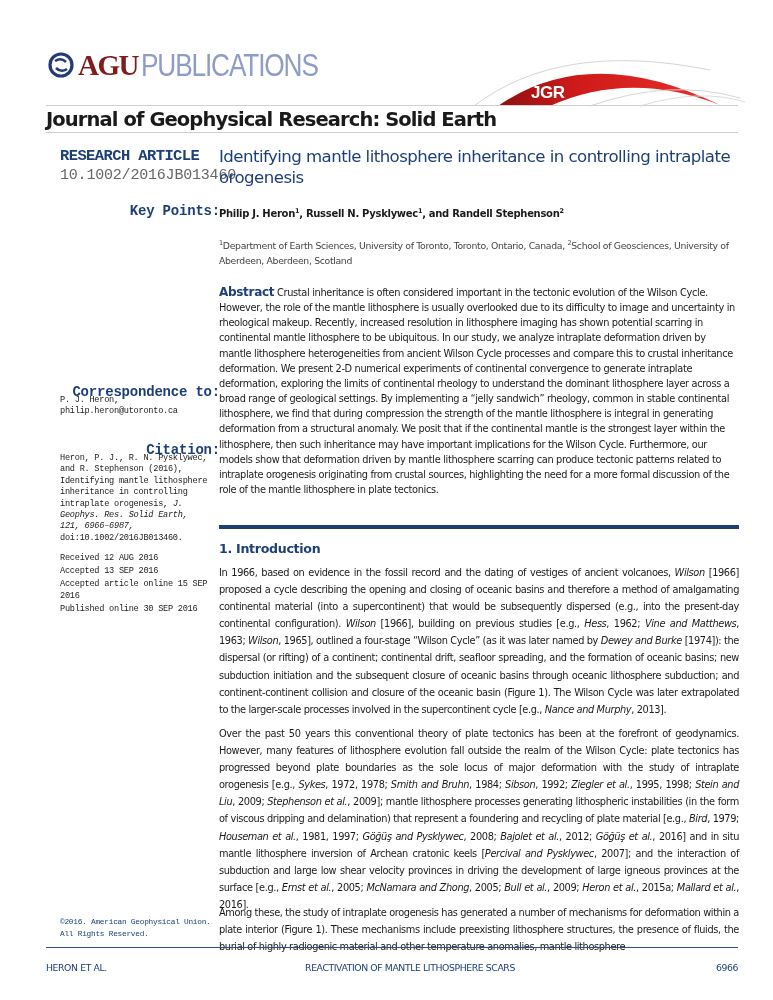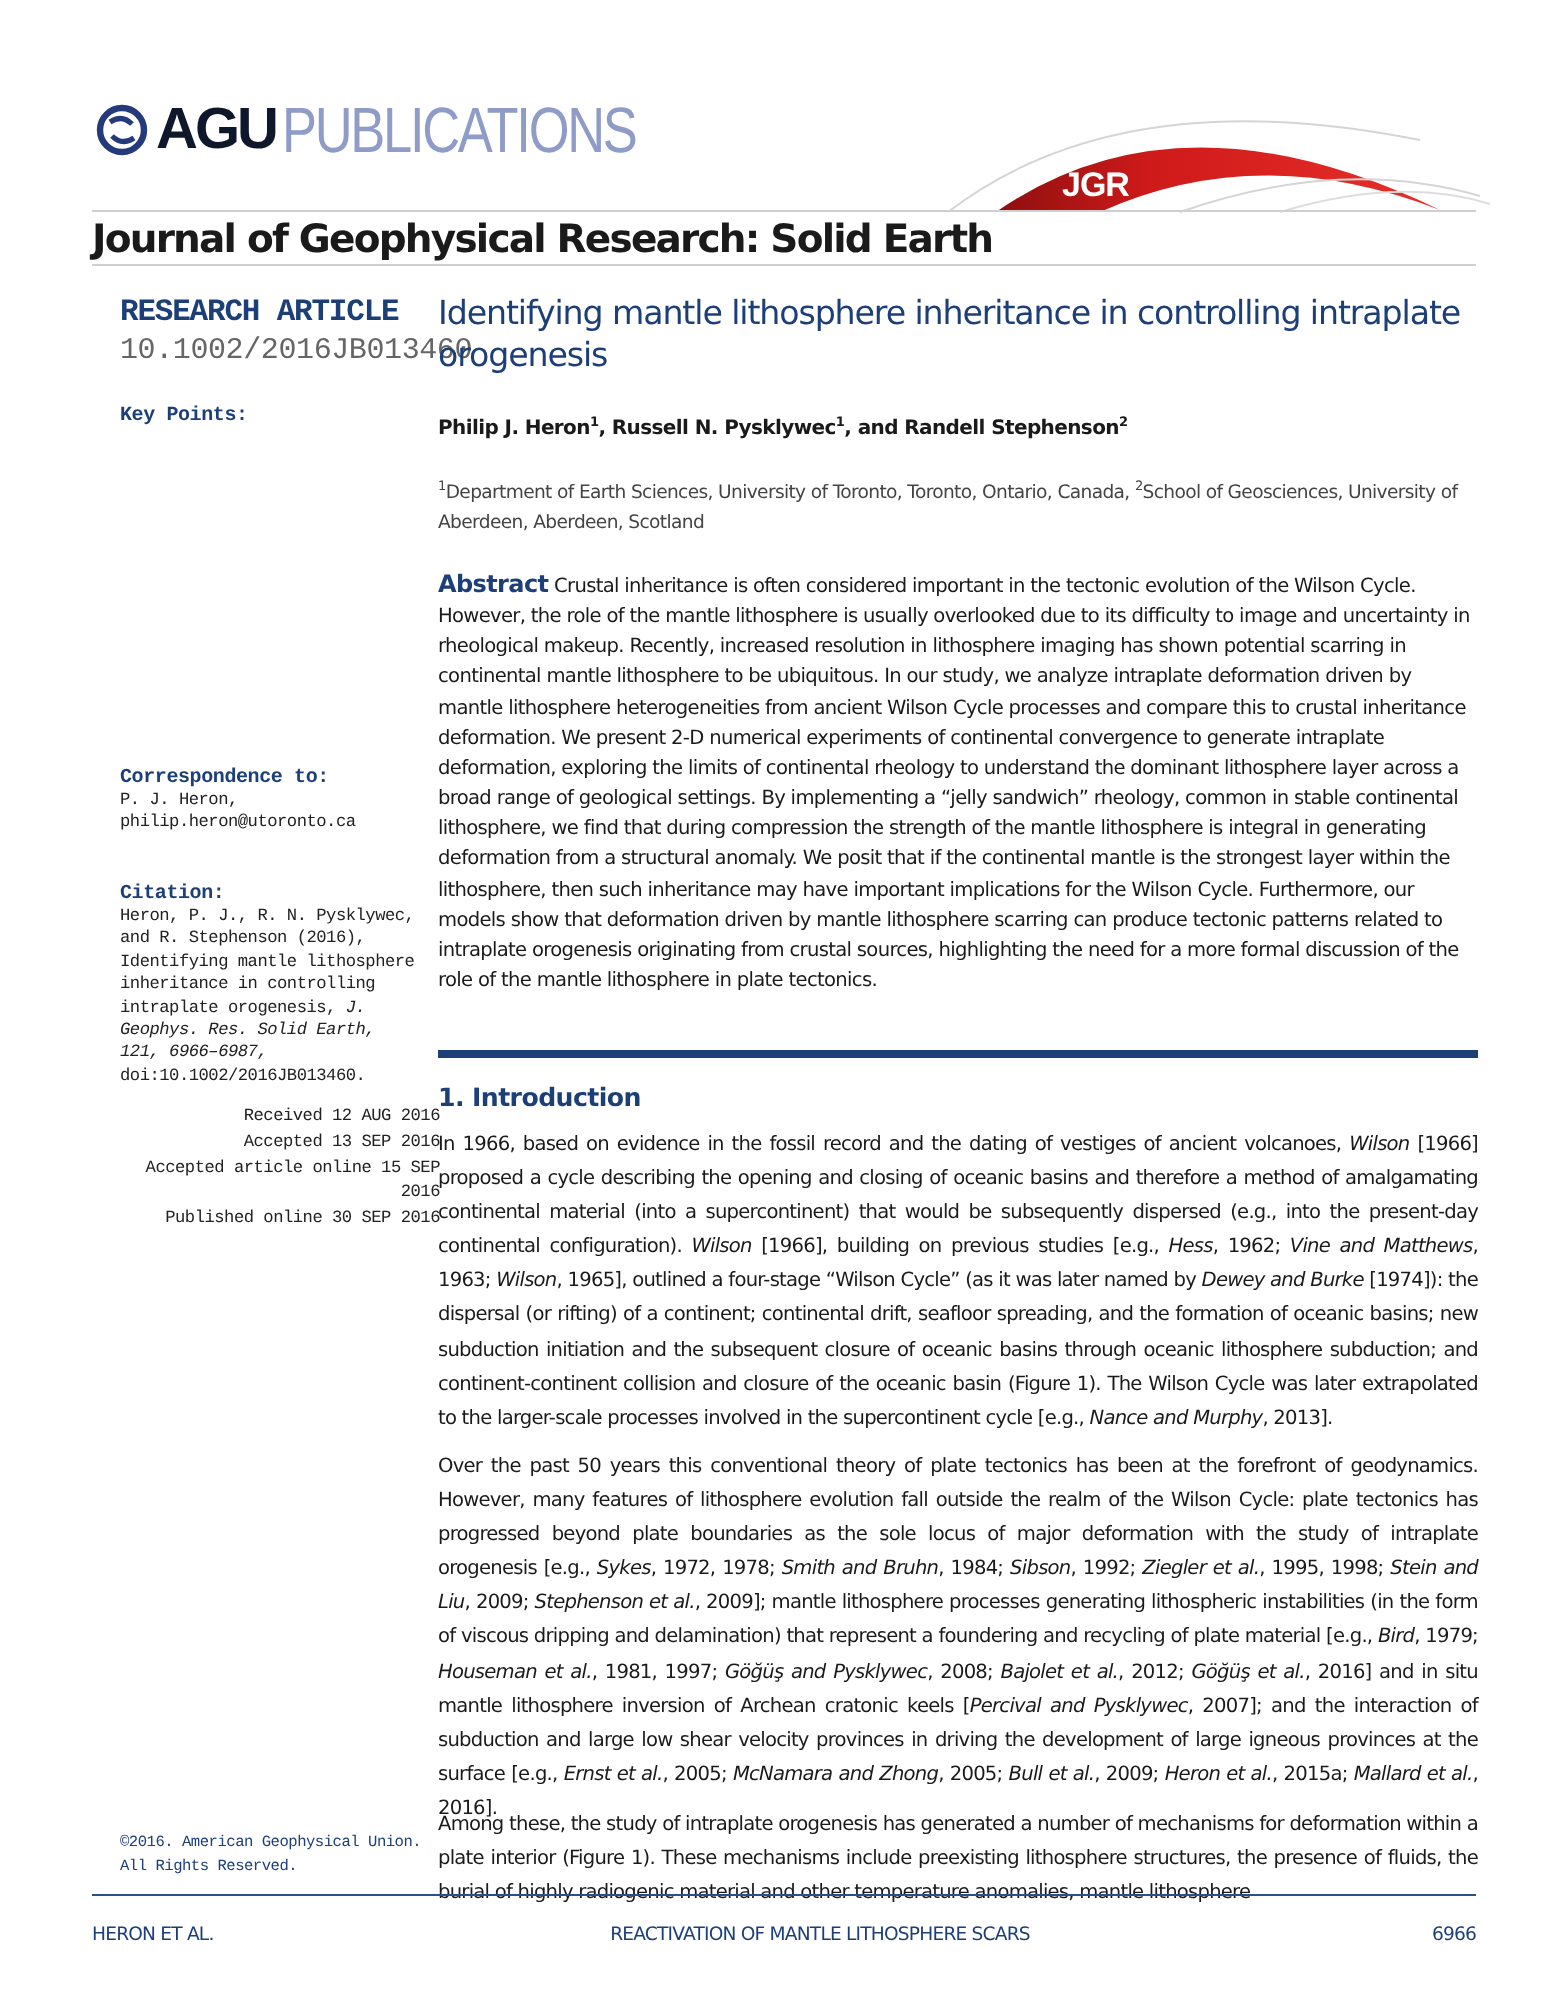--- a/index.html
+++ b/index.html
@@ -3,46 +3,46 @@
 <meta charset="utf-8">
 <style>
   html, body { margin: 0; padding: 0; background: #ffffff; }
   body { width: 773px; height: 1000px; position: relative; overflow: hidden;
          font-family: "Liberation Sans", sans-serif; color: #1a1a1a; }
   .abs { position: absolute; }
 
   
   .logo { left: 46px; top: 46px; height: 34px; display: flex; align-items: flex-end; }
   .logo-mark { width: 30px; height: 30px; margin-right: 2px; }
-  .logo-agu { font-family: Liberation Sans, sans-serif; font-weight: bold; font-size: 29px; color: #0f172a;
+  .logo-agu { font-family: Liberation Serif, serif; font-weight: bold; font-size: 29px; color: #7f1d1d;
               letter-spacing: -1.5px; line-height: 30px; }
   .logo-pub { font-family: "Liberation Sans Narrow","Liberation Sans", sans-serif; font-size: 32px; color: #8f9cc8;
               line-height: 30px; margin-left: 3px; letter-spacing: -1.4px; transform: scaleX(0.82); transform-origin: left bottom; }
   .jgr-arc { left: 470px; top: 60px; width: 280px; height: 48px; }
   .rule-top { left: 46px; top: 105px; width: 692px; height: 1px; background: #cfcfcf; }
   .journal-title { left: 46px; top: 107px; font-family: "DejaVu Sans", sans-serif; font-weight: bold;
                    font-size: 19.5px; color: #1a1a1a; letter-spacing: -0.9px; line-height: 26px; }
   .rule-mid { left: 46px; top: 132px; width: 692px; height: 1px; background: #cfcfcf; }
 
   
   .side { left: 60px; width: 160px; font-family: Liberation Mono, monospace; }
   .article-type { top: 147px; font-weight: bold; font-size: 15.5px; color: #1d3f78; letter-spacing: -0.6px; white-space: nowrap; }
   .doi { top: 167px; font-size: 15px; color: #666; letter-spacing: -0.2px; text-align: right; }
-  .side-h { font-weight: bold; font-size: 10px; color: #1d3f78; letter-spacing: -0.2px; }
+  .side-h { font-weight: bold; font-size: 14px; color: #1d3f78; letter-spacing: -0.2px; text-align: right; }
   .side-t { font-size: 8.6px; color: #222; line-height: 11.4px; letter-spacing: -0.25px; }
   .kp-list { list-style: none; margin: 0; padding: 0; }
   .kp-list li { position: relative; padding-left: 6px; }
   .kp-list li::before { content: "•"; position: absolute; left: 0; top: 0; color: #333; }
   .kp-h { top: 203px; }
   .kp { top: 213px; }
   .corr-h { top: 384px; }
   .corr { top: 395px; }
   .cit-h { top: 442px; }
   .cit { top: 453px; }
-  .dates { top: 552px; line-height: 12.8px; text-align: right; }
+  .dates { top: 552px; line-height: 12.8px; }
   .copyright { top: 917px; font-size: 7.8px; line-height: 11.5px; color: #1d3f78; letter-spacing: -0.25px; }
 
   
   .main { left: 219px; width: 520px; }
   .title { top: 146px; font-family: "DejaVu Sans", sans-serif; font-size: 16.6px; line-height: 21px;
            color: #1d3f78; letter-spacing: -0.55px; }
   .authors { top: 207px; font-family: "DejaVu Sans", sans-serif; font-weight: bold; font-size: 10px; letter-spacing: -0.3px; color: #1a1a1a; }
   .authors sup, .affil sup { font-size: 6.5px; vertical-align: 4px; }
   .affil { top: 236px; font-family: "DejaVu Sans", sans-serif; font-size: 9.3px; line-height: 14.5px; color: #444; letter-spacing: -0.32px; }
   .abstract { top: 285px; font-family: "DejaVu Sans", sans-serif; font-size: 9.8px; line-height: 15.15px; color: #1a1a1a; letter-spacing: -0.34px; }

